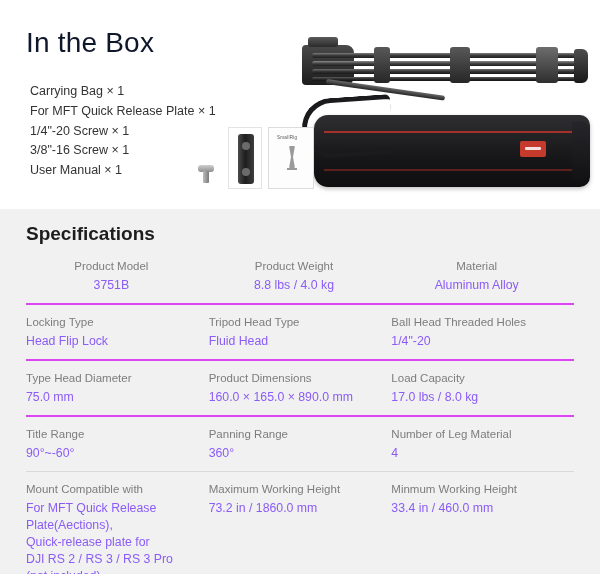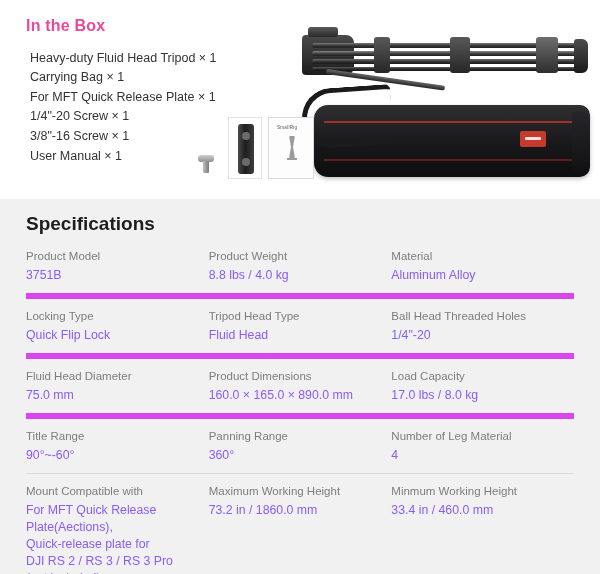--- a/index.html
+++ b/index.html
@@ -15,23 +15,23 @@
   .page { width: 600px; height: 574px; position: relative; background:#fff; }
 
   
   .box-section {
     position: relative;
     padding: 0 0 0 0;
     height: 186px;
     background: #fff;
   }
   .box-title {
-    font-size: 16px;
-    font-weight: bold;
-    color: #ec4899;
+    font-size: 28px;
+    font-weight: normal;
+    color: #0f172a;
     padding: 4px 0 0 26px;
     letter-spacing: .2px;
   }
   .box-list {
     margin: 10px 0 0 0;
     padding: 0 0 0 30px;
     list-style: none;
     font-size: 12.5px;
     line-height: 19.6px;
     color: #333;
@@ -220,24 +220,24 @@
     font-weight: bold;
     color: #1d1d1d;
     margin: 0 0 12px 0;
   }
   .spec-grid {
     display: flex;
     flex-direction: column;
   }
   .spec-row {
     display: flex;
-    border-top: 6px solid #d946ef;
+    border-top: 2px solid #d946ef;
     padding: 10px 0 9px 0;
   }
-  .spec-row:first-child { border-top: none; padding-top: 2px; }
+  .spec-row:first-child { border-top: none; padding-top: 2px; text-align: center; }
   .spec-cell {
     flex: 1 1 33.33%;
     padding-right: 12px;
     min-width: 0;
   }
   .spec-label {
     font-size: 11.5px;
     color: #7d7d7d;
     line-height: 15px;
     margin-bottom: 3px;
@@ -253,21 +253,20 @@
 </style>
 </head>
 <body>
 
 <div class="page">
 
   <section class="box-section">
     <h2 class="box-title">In the Box</h2>
 
     <ul class="box-list">
-      <li>Heavy-duty Fluid Head Tripod × 1</li>
       <li>Carrying Bag × 1</li>
       <li>For MFT Quick Release Plate × 1</li>
       <li>1/4"-20 Screw × 1</li>
       <li>3/8"-16 Screw × 1</li>
       <li>User Manual × 1</li>
     </ul>
 
     <div class="box-photos">
 
       <div class="tripod">
@@ -329,35 +328,35 @@
         </div>
         <div class="spec-cell">
           <div class="spec-label">Material</div>
           <div class="spec-value">Aluminum Alloy</div>
         </div>
       </div>
 
       <div class="spec-row">
         <div class="spec-cell">
           <div class="spec-label">Locking Type</div>
-          <div class="spec-value">Quick Flip Lock</div>
+          <div class="spec-value">Head Flip Lock</div>
         </div>
         <div class="spec-cell">
           <div class="spec-label">Tripod Head Type</div>
           <div class="spec-value">Fluid Head</div>
         </div>
         <div class="spec-cell">
           <div class="spec-label">Ball Head Threaded Holes</div>
           <div class="spec-value">1/4"-20</div>
         </div>
       </div>
 
       <div class="spec-row">
         <div class="spec-cell">
-          <div class="spec-label">Fluid Head Diameter</div>
+          <div class="spec-label">Type Head Diameter</div>
           <div class="spec-value">75.0 mm</div>
         </div>
         <div class="spec-cell">
           <div class="spec-label">Product Dimensions</div>
           <div class="spec-value">160.0 × 165.0 × 890.0 mm</div>
         </div>
         <div class="spec-cell">
           <div class="spec-label">Load Capacity</div>
           <div class="spec-value">17.0 lbs / 8.0 kg</div>
         </div>

